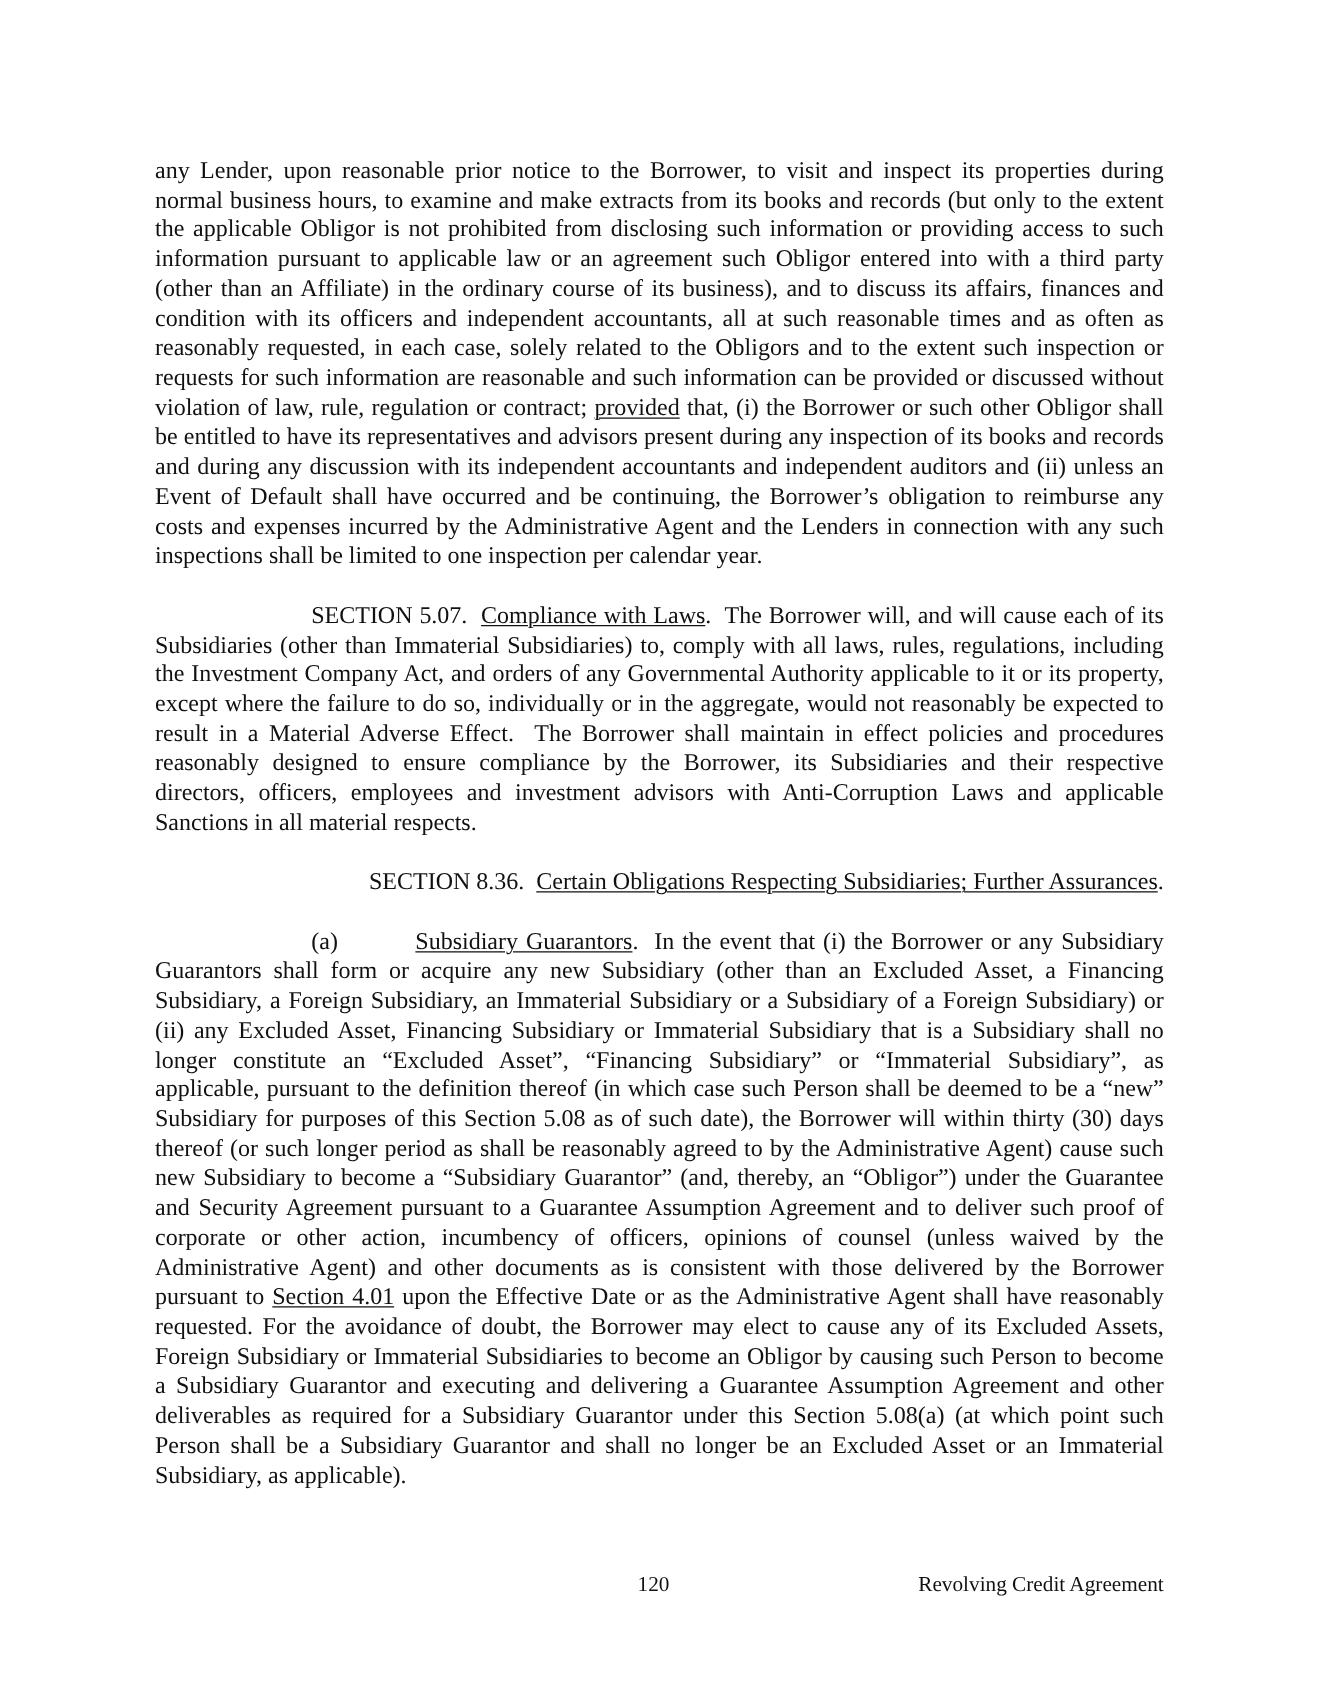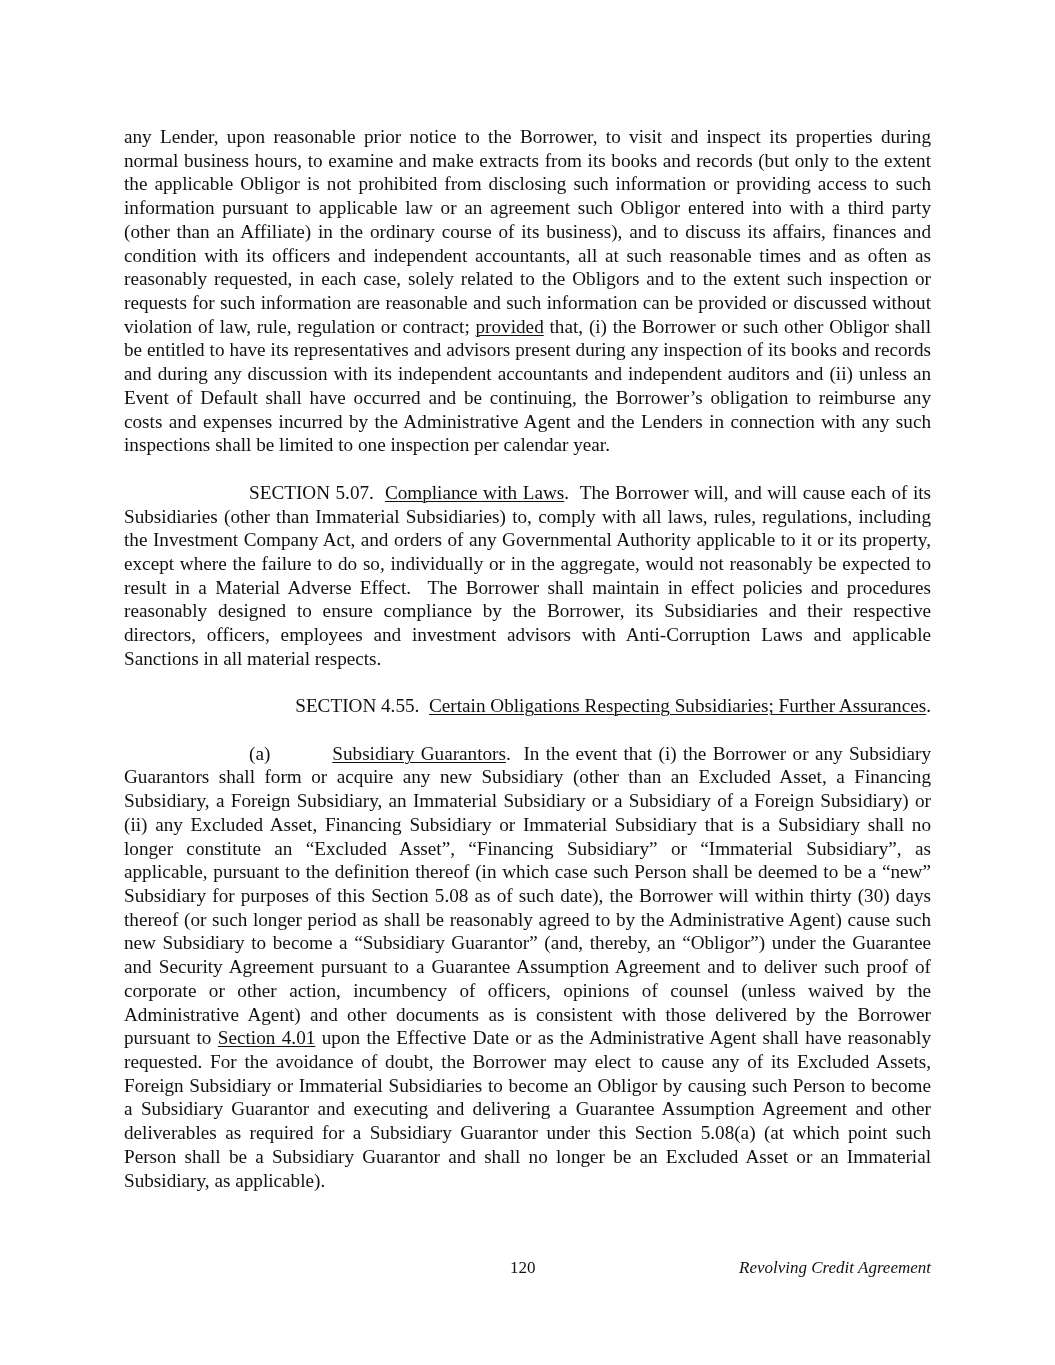--- a/index.html
+++ b/index.html
@@ -61,37 +61,36 @@
   }
   .page-num {
     position: absolute;
     left: 386px;
     top: 0;
   }
   .doc-title {
     position: absolute;
     right: 0;
     top: 0;
-    font-style: italic;
   }
 </style>
 </head>
 <body>
 
 <div class="page">
 
   <p class="para"><span>any Lender, upon reasonable prior notice to the Borrower, to visit and inspect its properties during normal business hours, to examine and make extracts from its books and records (but only to the extent the applicable Obligor is not prohibited from disclosing such information or providing access to such information pursuant to applicable law or an agreement such Obligor entered into with a third party (other than an Affiliate) in the ordinary course of its business), and to discuss its affairs, finances and condition with its officers and independent accountants, all at such reasonable times and as often as reasonably requested, in each case, solely related to the Obligors and to the extent such inspection or requests for such information are reasonable and such information can be provided or discussed without violation of law, rule, regulation or contract; </span><span class="u">provided</span><span> that, (i) the Borrower or such other Obligor shall be entitled to have its representatives and advisors present during any inspection of its books and records and during any discussion with its independent accountants and independent auditors and (ii) unless an Event of Default shall have occurred and be continuing, the Borrower’s obligation to reimburse any costs and expenses incurred by the Administrative Agent and the Lenders in connection with any such inspections shall be limited to one inspection per calendar year.</span></p>
 
   <div class="gap"></div>
 
   <p class="para indent-section"><span>SECTION 5.07.</span>&nbsp;&nbsp;<span class="u">Compliance with Laws</span><span>.</span><span style="white-space: pre-wrap;">  The Borrower will, and will cause each of its Subsidiaries (other than Immaterial Subsidiaries) to, comply with all laws, rules, regulations, including the Investment Company Act, and orders of any Governmental Authority applicable to it or its property, except where the failure to do so, individually or in the aggregate, would not reasonably be expected to result in a Material Adverse Effect.  The Borrower shall maintain in effect policies and procedures reasonably designed to ensure compliance by the Borrower, its Subsidiaries and their respective directors, officers, employees and investment advisors with Anti-Corruption Laws and applicable Sanctions in all material respects.</span></p>
 
   <div class="gap"></div>
 
-  <p class="heading-line"><span>SECTION 4.55.</span>&nbsp;&nbsp;<span class="u">Certain Obligations Respecting Subsidiaries; Further Assurances</span><span>.</span></p>
+  <p class="heading-line"><span>SECTION 8.36.</span>&nbsp;&nbsp;<span class="u">Certain Obligations Respecting Subsidiaries; Further Assurances</span><span>.</span></p>
 
   <div class="gap"></div>
 
   <p class="para subpara"><span>(a)</span><span class="tab"></span><span class="u">Subsidiary Guarantors</span><span>.</span><span style="white-space: pre-wrap;">  In the event that (i) the Borrower or any Subsidiary Guarantors shall form or acquire any new Subsidiary (other than an Excluded Asset, a Financing Subsidiary, a Foreign Subsidiary, an Immaterial Subsidiary or a Subsidiary of a Foreign Subsidiary) or (ii) any Excluded Asset, Financing Subsidiary or Immaterial Subsidiary that is a Subsidiary shall no longer constitute an “Excluded Asset”, “Financing Subsidiary” or “Immaterial Subsidiary”, as applicable, pursuant to the definition thereof (in which case such Person shall be deemed to be a “new” Subsidiary for purposes of this Section 5.08 as of such date), the Borrower will within thirty (30) days thereof (or such longer period as shall be reasonably agreed to by the Administrative Agent) cause such new Subsidiary to become a “Subsidiary Guarantor” (and, thereby, an “Obligor”) under the Guarantee and Security Agreement pursuant to a Guarantee Assumption Agreement and to deliver such proof of corporate or other action, incumbency of officers, opinions of counsel (unless waived by the Administrative Agent) and other documents as is consistent with those delivered by the Borrower pursuant to </span><span class="u">Section 4.01</span><span> upon the Effective Date or as the Administrative Agent shall have reasonably requested. For the avoidance of doubt, the Borrower may elect to cause any of its Excluded Assets, Foreign Subsidiary or Immaterial Subsidiaries to become an Obligor by causing such Person to become a Subsidiary Guarantor and executing and delivering a Guarantee Assumption Agreement and other deliverables as required for a Subsidiary Guarantor under this Section 5.08(a) (at which point such Person shall be a Subsidiary Guarantor and shall no longer be an Excluded Asset or an Immaterial Subsidiary, as applicable).</span></p>
 
 </div>
 
 <div class="footer">
   <span class="page-num">120</span>
   <span class="doc-title">Revolving Credit Agreement</span>

